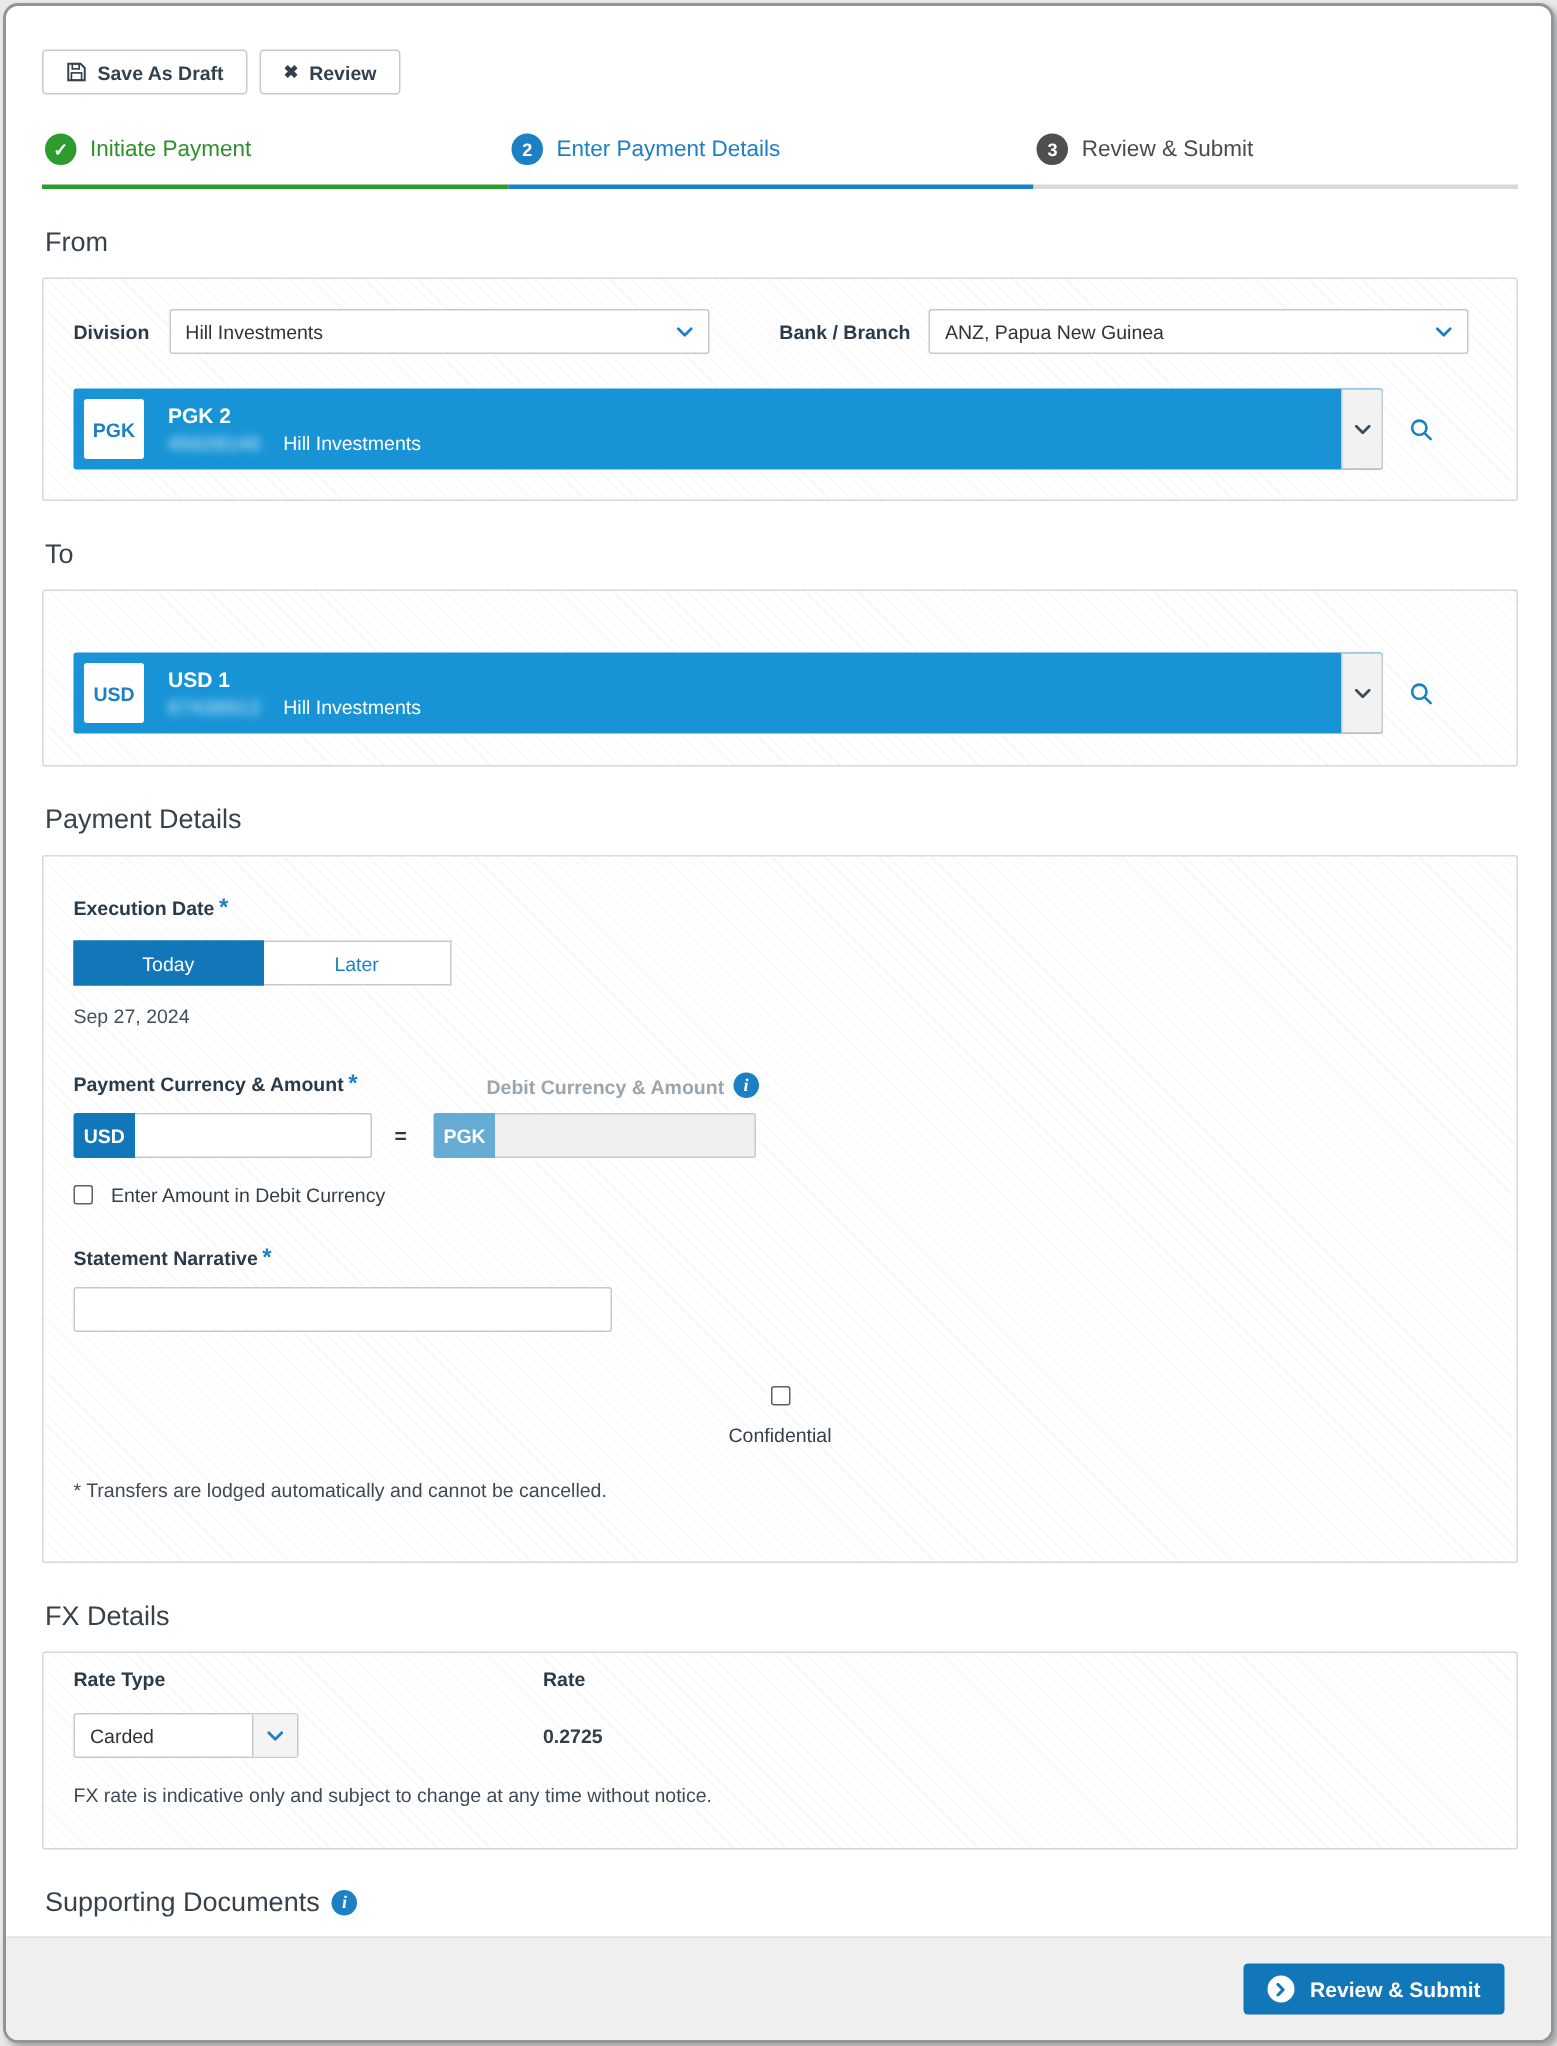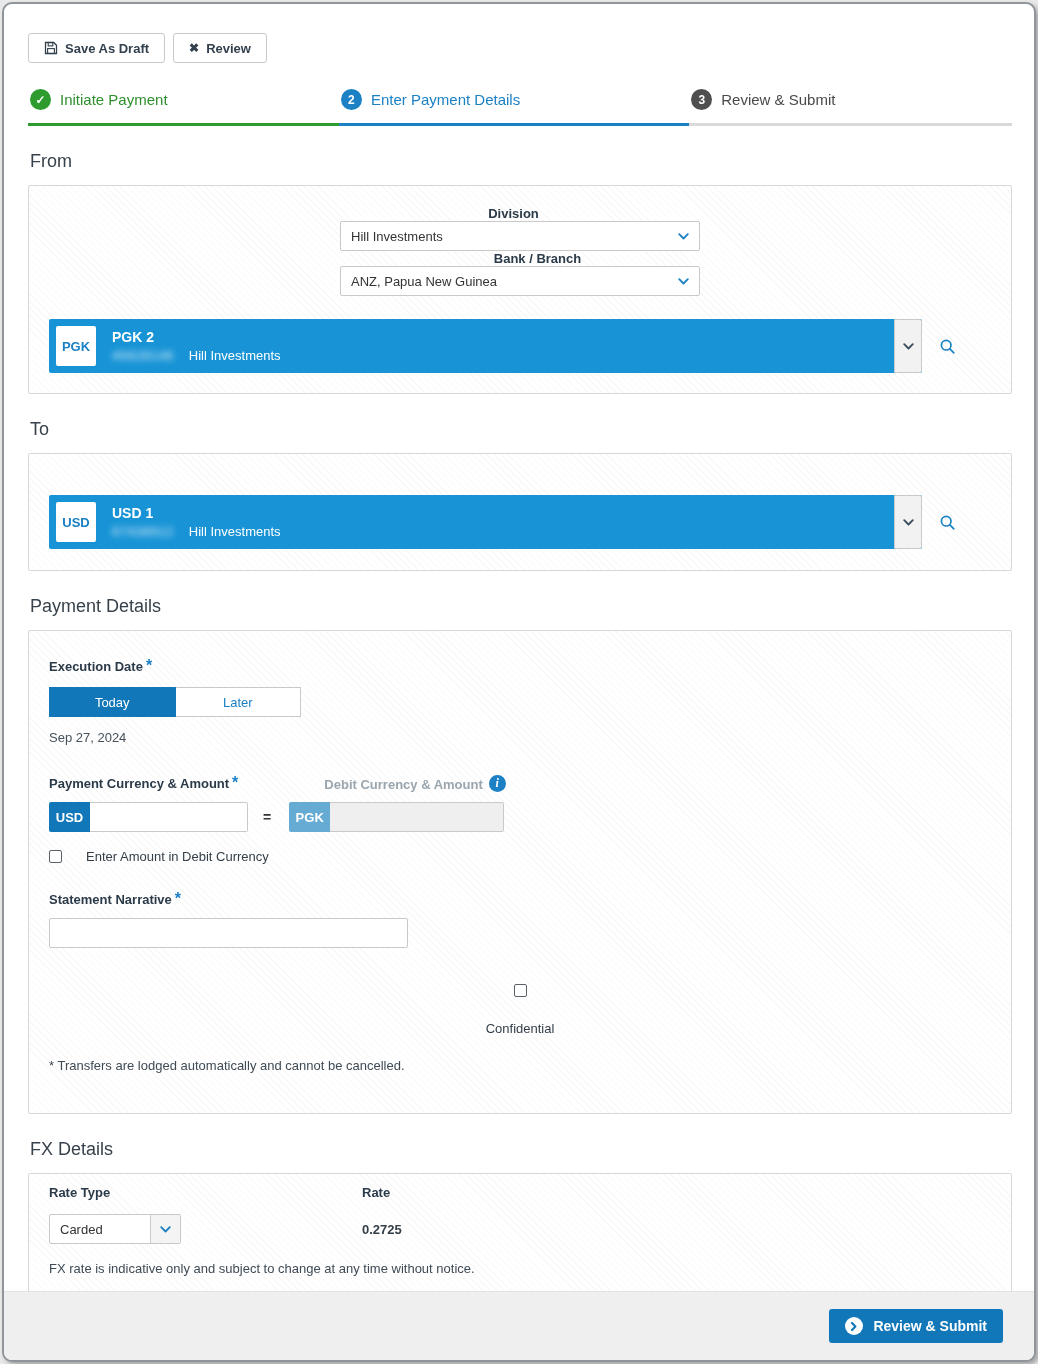--- a/index.html
+++ b/index.html
@@ -59,21 +59,21 @@
   .select .sel-caret.boxed{
     height:100%; align-items:center; border-left:1px solid #c9c9c9; background:#f4f4f4; padding:0 9px;
   }
   .text-input{
     height:30px; border:1px solid #c9c9c9; border-radius:2px; background:#fff;
     font-size:13px; padding:0 8px; font-family:inherit; color:#333;
   }
   .req{ color:#1b80c4; font-weight:700; margin-left:3px; }
 
   
-  .field-row{ display:flex; align-items:center;flex-direction:column; }
+  .field-row{ display:flex; align-items:center; }
   .fr-division-label{ margin-right:13px; }
   .fr-select{ width:360px; }
   .fr-bank-label{ margin-left:47px; margin-right:12px; }
 
   
   .account-row{ display:flex; align-items:center; margin-top:23px; }
   .account-bar{
     display:flex; align-items:stretch; width:873px; height:54px; background:#1894d6;
     border-radius:2px; overflow:hidden; cursor:pointer;
   }
@@ -109,33 +109,33 @@
   .ccy-group{ display:flex; height:30px; }
   .ccy-badge{ width:41px; display:flex; align-items:center; justify-content:center;
     color:#fff; font-size:13px; font-weight:700; border-radius:2px 0 0 2px; flex:none; }
   .ccy-badge.pay{ background:#1177b8; }
   .ccy-badge.debit{ background:#66abd4; }
   .ccy-input{ width:158px; border:1px solid #c9c9c9; border-left:none; border-radius:0 2px 2px 0;
     font-size:13px; padding:0 8px; font-family:inherit; }
   .ccy-input.disabled{ width:174px; background:#efefef; color:#666; }
   .equals{ font-size:14px; font-weight:700; color:#333; margin:0 18px 0 15px; }
 
-  .check-row{ display:flex; align-items:center; gap:24px; margin-top:17px; cursor:pointer; }
+  .check-row{ display:flex; align-items:center; gap:12px; margin-top:17px; cursor:pointer; }
   .checkbox{ width:13px; height:13px; border:1px solid #59626a; border-radius:2px; background:#fff; flex:none; }
   .check-label{ font-size:13px; color:#333e48; }
 
   .narrative-label{ margin-top:26px; display:block; }
   .narrative-input{ width:359px; margin-top:10px; display:block; }
   .confidential-row{ margin-top:36px;flex-direction:column; }
   .footnote{ font-size:13px; color:#3f4a54; margin-top:22px; padding-bottom:10px; }
 
   
   .fx-grid{ display:flex; }
   .fx-col1{ width:313px; }
-  .fx-rate-type-select{ width:132px; margin-top:13px; }
+  .fx-rate-type-select{ width:150px; margin-top:13px; }
   .fx-rate-value{ font-size:13px; font-weight:700; color:#333e48; margin-top:21px;text-align:center; }
   .fx-note{ font-size:13px; color:#3f4a54; margin-top:17px; padding-bottom:8px; }
 
   
   .info-icon{
     width:17px; height:17px; border-radius:50%; background:#1b80c4; color:#fff; flex:none;
     display:inline-flex; align-items:center; justify-content:center;
     font-family:"Liberation Serif", serif; font-weight:700; font-style:italic; font-size:12px;
   }
 

